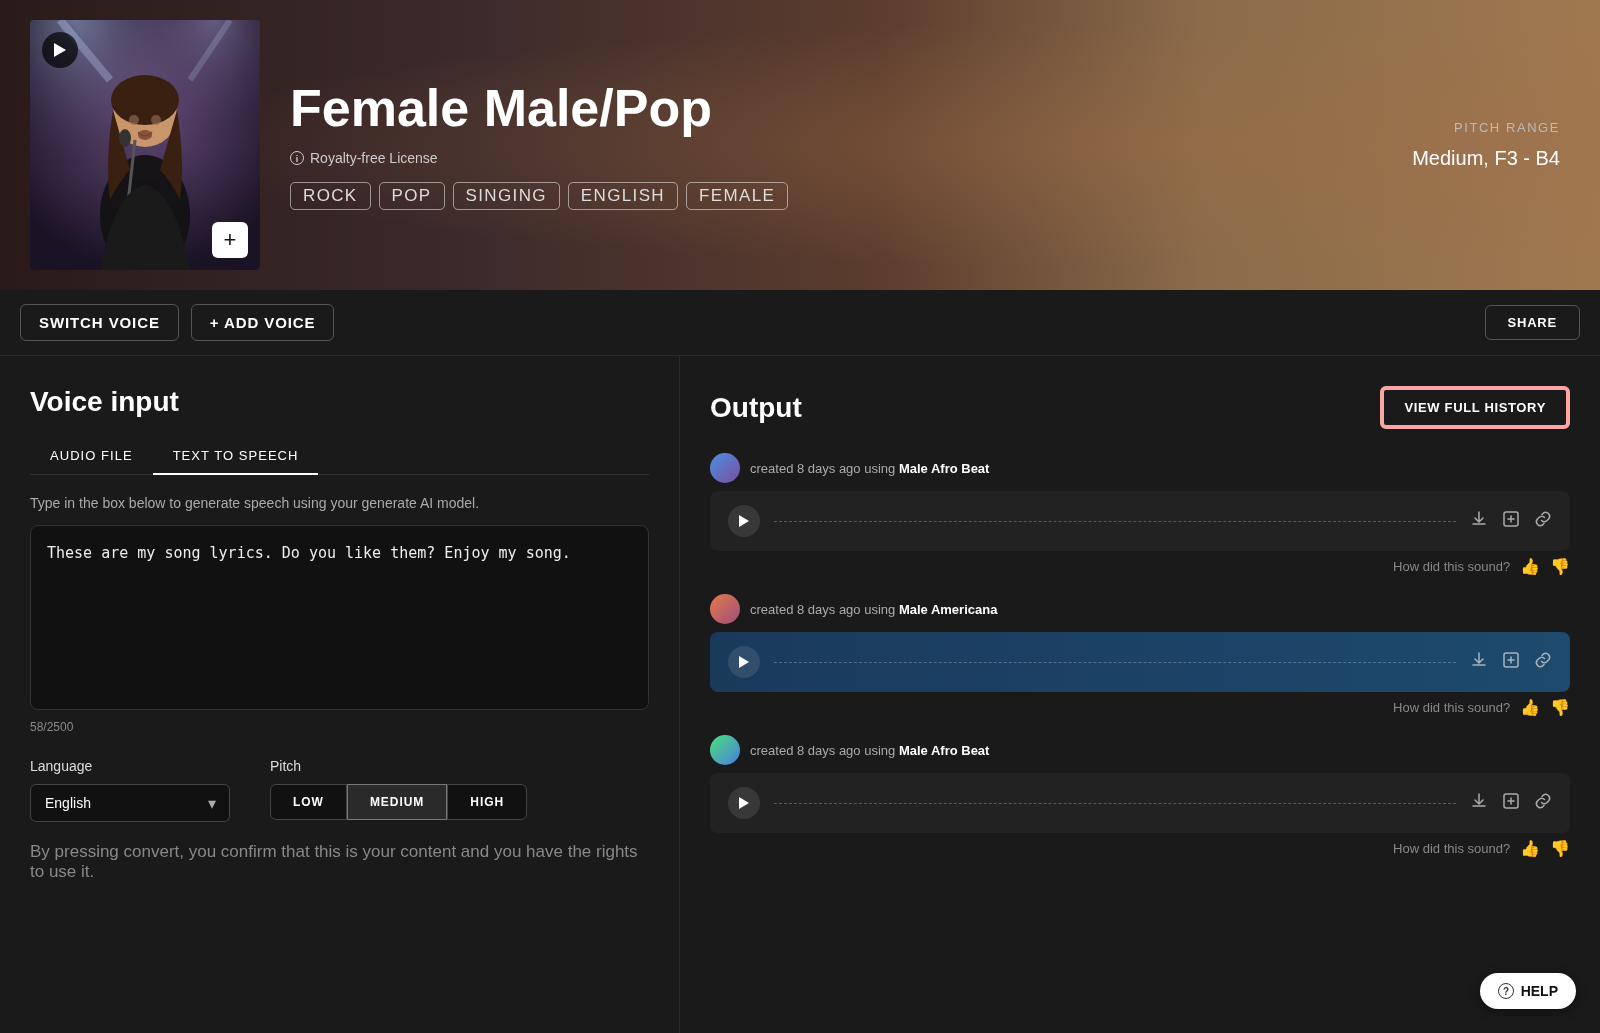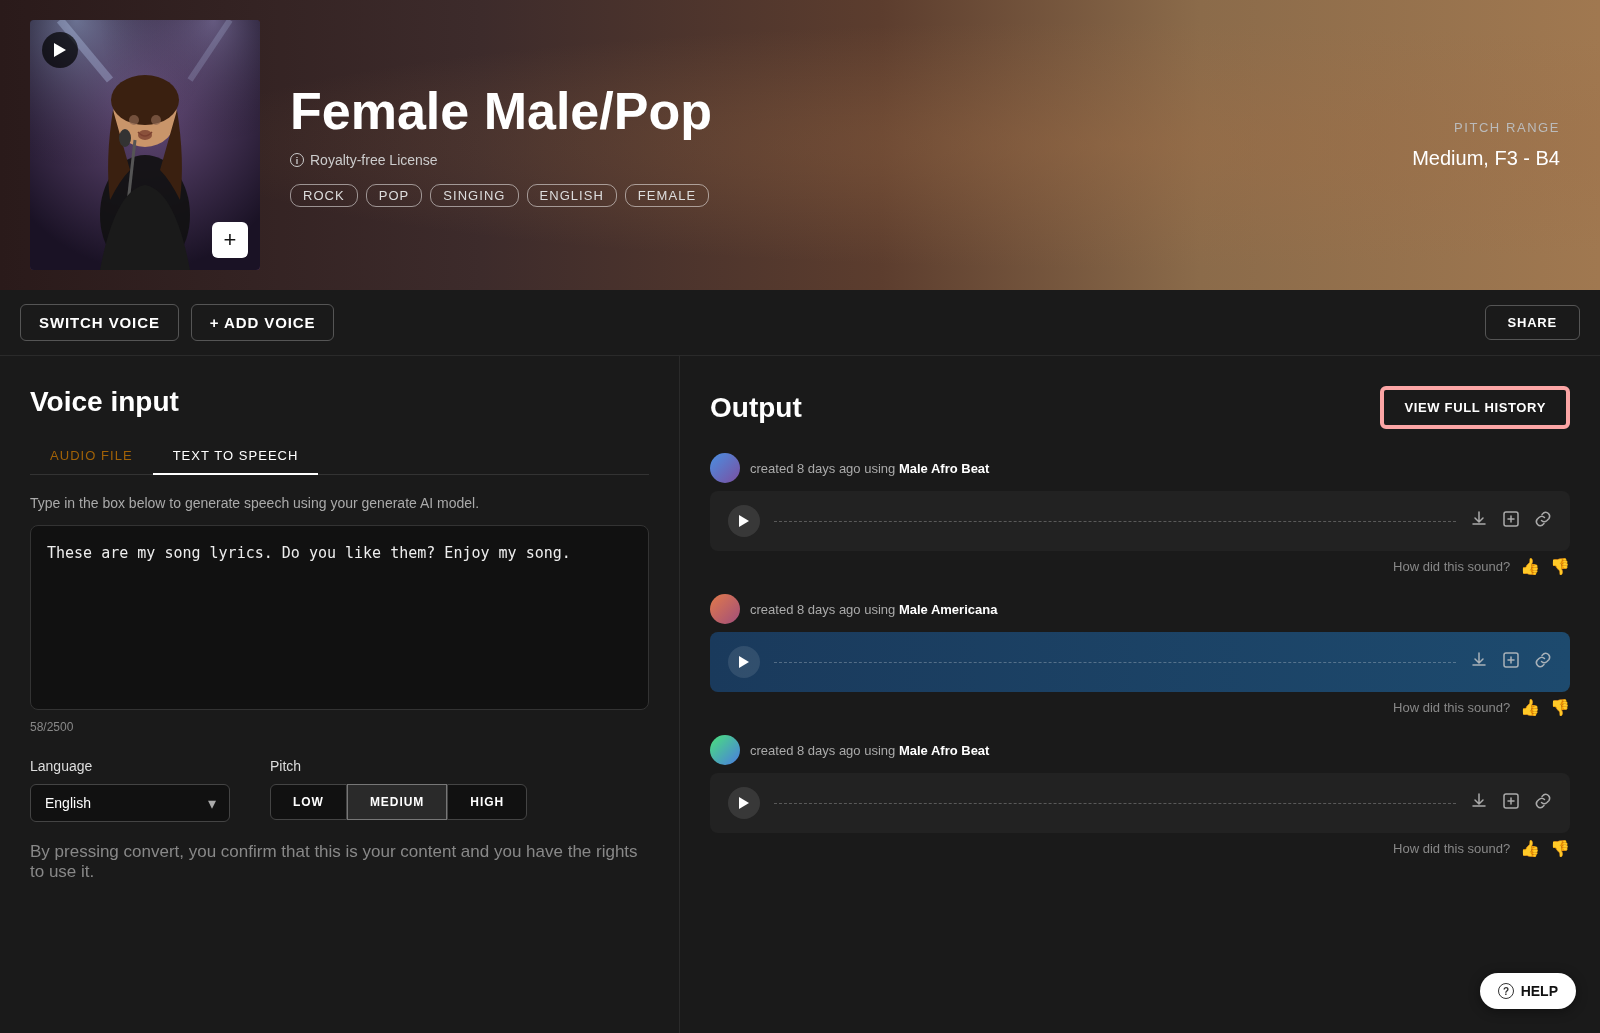--- a/index.html
+++ b/index.html
@@ -97,23 +97,23 @@
       color: #ccc;
       margin-bottom: 16px;
     }
     .hero-tags {
       display: flex;
       gap: 8px;
       flex-wrap: wrap;
     }
     .hero-tag {
       border: 1px solid rgba(255,255,255,0.5);
-      border-radius: 10px;
+      border-radius: 5px;
       padding: 3px 12px;
-      font-size: 13px;
+      font-size: 17px;
       letter-spacing: 0.08em;
       color: #ddd;
     }
     .hero-pitch {
       position: absolute;
       right: 40px;
       top: 50%;
       transform: translateY(-50%);
       text-align: right;
       z-index: 1;
@@ -194,21 +194,21 @@
       display: flex;
       gap: 0;
       border-bottom: 1px solid #333;
       margin-bottom: 20px;
     }
     .tab {
       padding: 10px 20px;
       font-size: 13px;
       letter-spacing: 0.08em;
       cursor: pointer;
-      color: #a16207;
+      color: #ffffff;
       border-bottom: 2px solid transparent;
       margin-bottom: -1px;
       text-transform: uppercase;
     }
     .tab.active {
       color: #fff;
       border-bottom: 2px solid #fff;
     }
     .tab-hint {
       font-size: 14px;

